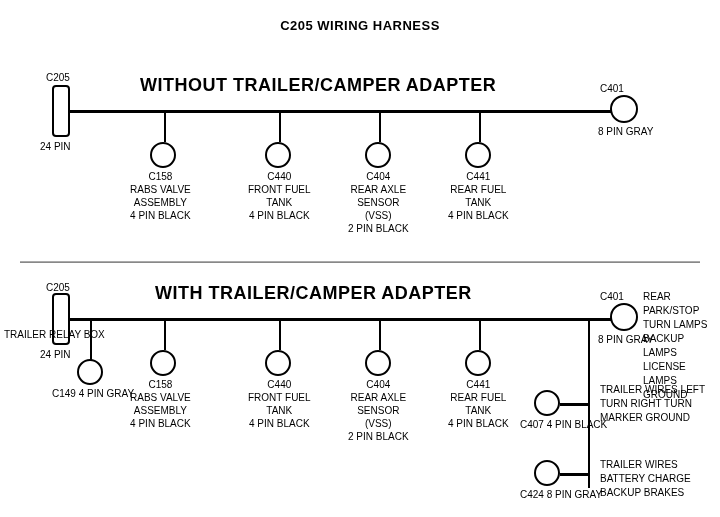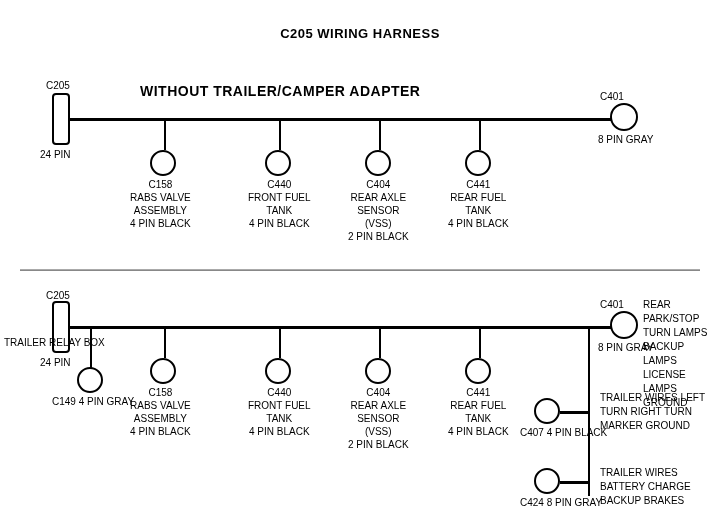--- a/index.html
+++ b/index.html
@@ -9,32 +9,32 @@
       background: #fff;
       font-family: Arial, sans-serif;
       font-size: 10px;
       position: relative;
       overflow: hidden;
     }
     .page-title {
       text-align: center;
       font-size: 13px;
       font-weight: bold;
-      padding-top: 26px;
+      padding-top: 18px;
       letter-spacing: 0.5px;
     }
     .diagram-container {
       position: relative;
       width: 720px;
       height: 490px;
     }
     
     .section-label {
       position: absolute;
-      font-size: 14px;
+      font-size: 18px;
       font-weight: bold;
       letter-spacing: 0.5px;
     }
     
     .hline {
       position: absolute;
       height: 3px;
       background: #000;
     }
     
@@ -101,20 +101,21 @@
   <div class="vline" style="top:79px; left:379px; height:30px;"></div>
   <div class="connector" style="top:109px; left:365px; width:26px; height:26px;"></div>
   <div class="label" style="top:137px; left:348px;">C404<br>REAR AXLE<br>SENSOR<br>(VSS)<br>2 PIN BLACK</div>
 
   <div class="vline" style="top:79px; left:479px; height:30px;"></div>
   <div class="connector" style="top:109px; left:465px; width:26px; height:26px;"></div>
   <div class="label" style="top:137px; left:448px;">C441<br>REAR FUEL<br>TANK<br>4 PIN BLACK</div>
 
   <div style="position:absolute; top:228px; left:20px; width:680px; height:2px; background:#888; border-top: 1px solid #aaa;"></div>
 
+  <div class="section-label" style="top:250px; left:155px;">WITH  TRAILER/CAMPER  ADAPTER</div>
 
   <div class="connector-rect" style="top:260px; left:52px; width:18px; height:52px;"></div>
   <div class="label" style="top:248px; left:46px;">C205</div>
   <div class="label" style="top:315px; left:40px;">24 PIN</div>
 
   <div class="hline" style="top:285px; left:70px; width:546px;"></div>
 
   <div class="connector" style="top:270px; left:610px; width:28px; height:28px;"></div>
   <div class="label" style="top:257px; left:600px;">C401</div>
   <div class="label" style="top:300px; left:598px;">8 PIN

